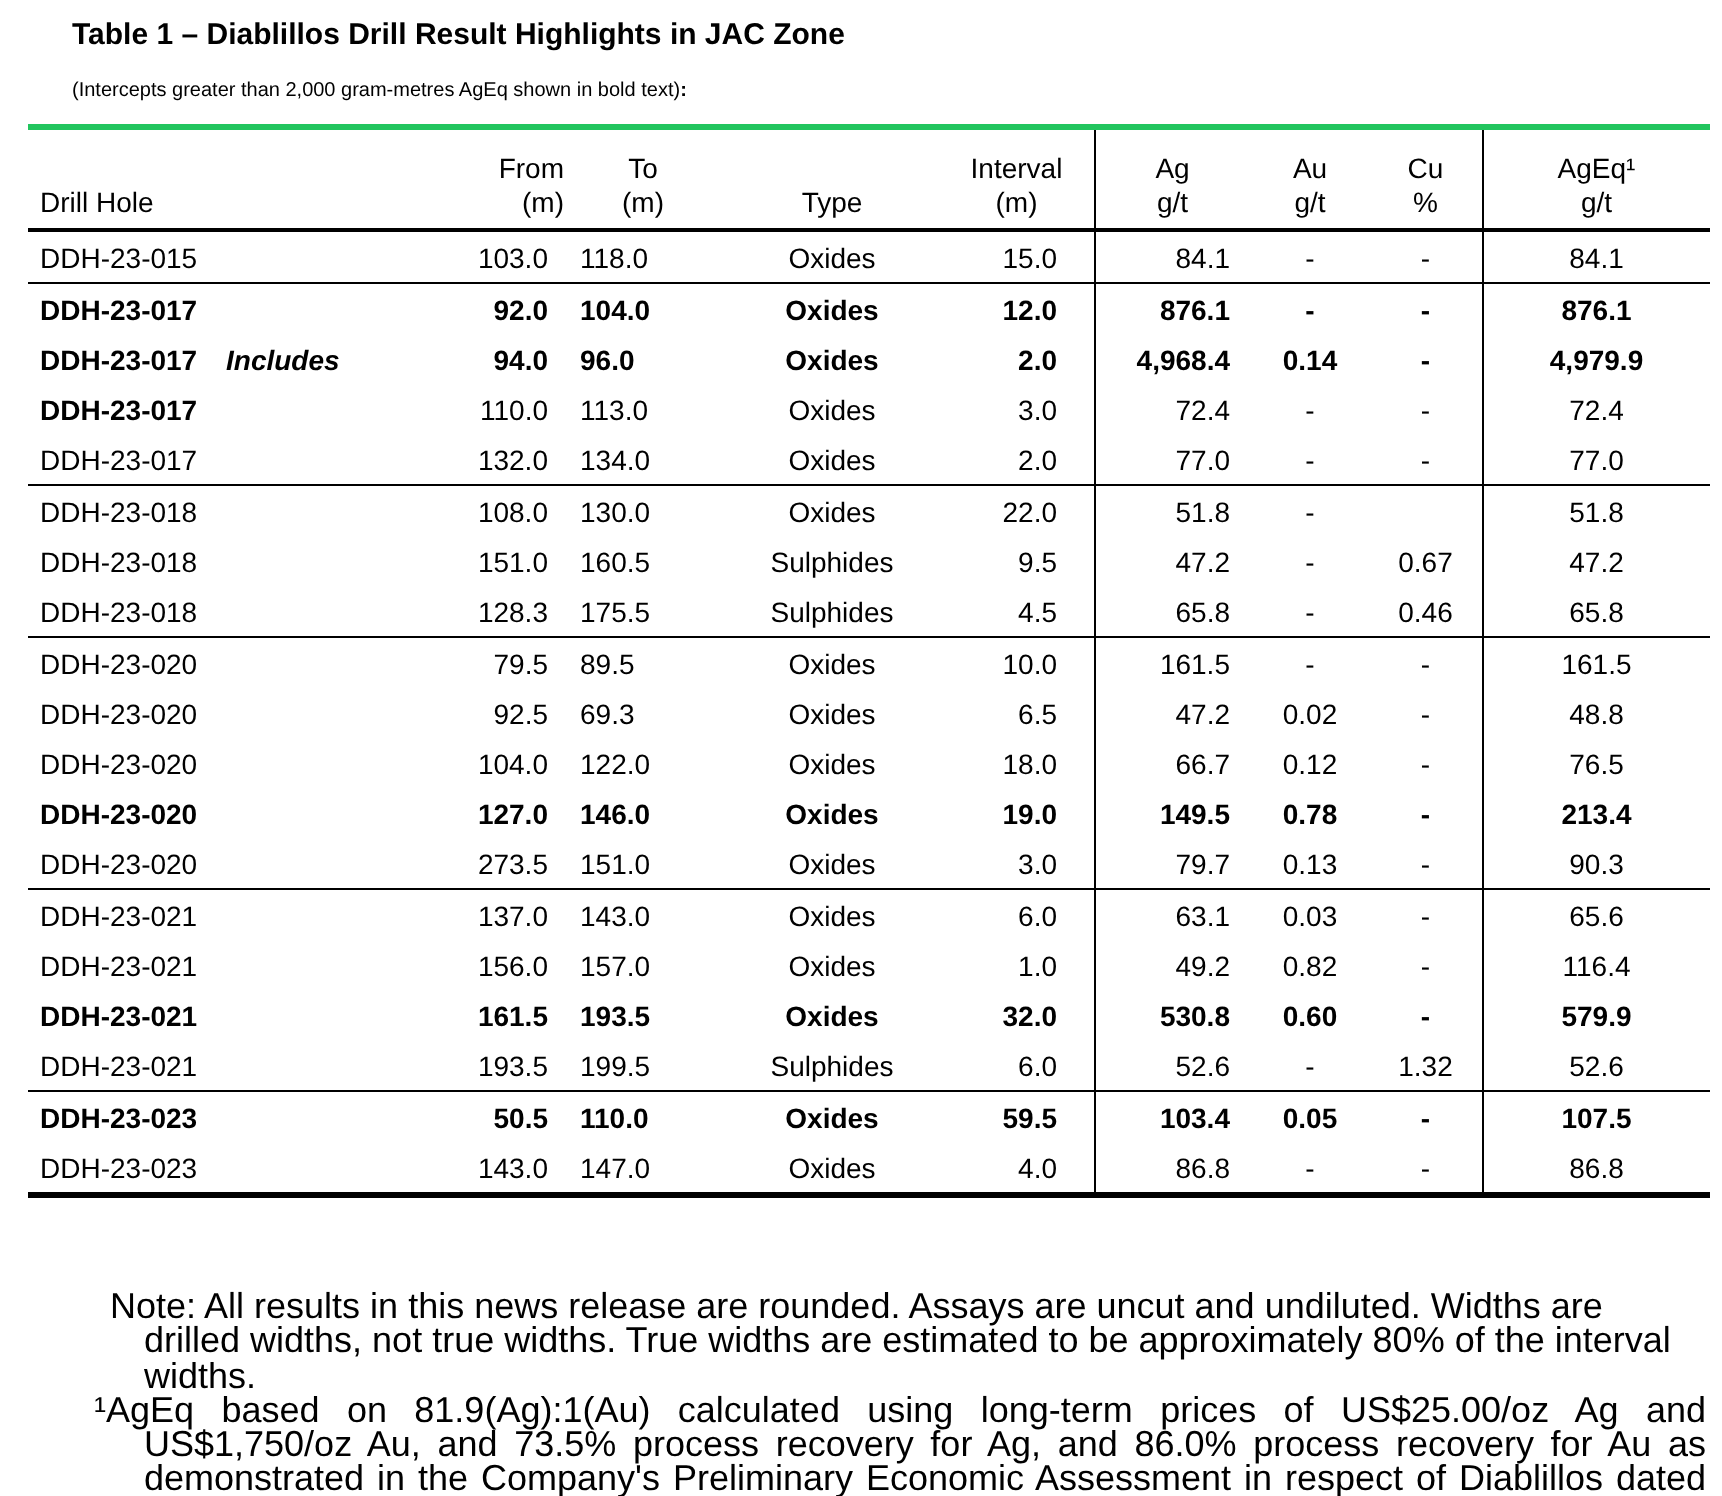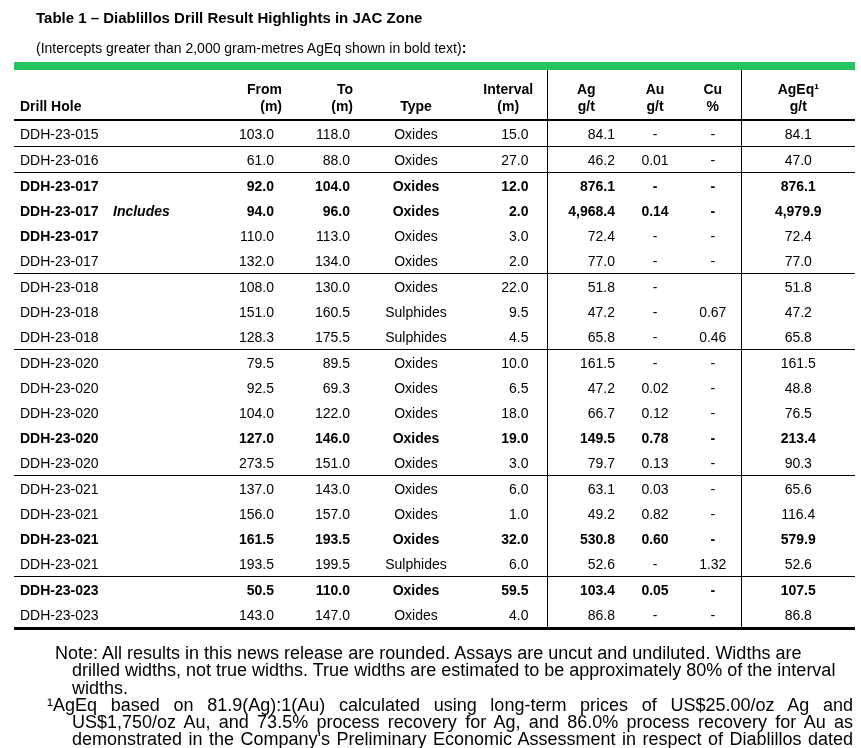--- a/index.html
+++ b/index.html
@@ -9,54 +9,54 @@
     font-family:"Liberation Sans", sans-serif;
   }
   .page{position:relative;width:861px;height:748px;background:#ffffff;overflow:hidden;}
 
   .title{
     position:absolute;left:36px;top:9px;
     font-size:15px;font-weight:bold;white-space:nowrap;
   }
   .subtitle{
     position:absolute;left:36px;top:40px;
-    font-size:14px;white-space:nowrap;
+    font-size:10px;white-space:nowrap;
   }
   .subtitle .colon{font-weight:bold;}
 
   table.drill{
     position:absolute;left:14px;top:62px;width:841px;
     border-collapse:collapse;table-layout:fixed;
     font-size:14px;color:#000000;
   }
   thead th{
-    border-top:8px solid #22c55e;
+    border-top:3px solid #22c55e;
     border-bottom:2.5px solid #000;
-    font-weight:bold;vertical-align:bottom;
+    font-weight:normal;vertical-align:bottom;
     padding:4px 0 4px 0;height:41px;
   }
   thead th .h1{line-height:17px;}
   thead th .h2{line-height:17px;}
   td{height:25px;padding:0;vertical-align:middle;}
 
   
   .v-ag{border-left:1.5px solid #000;}
   .v-ageq{border-left:1.5px solid #000;}
 
   
   tr.group-end td{border-bottom:1.5px solid #000;}
   tr.last td{border-bottom:3px solid #000;}
 
   
   .c-hole{text-align:left;padding-left:6px;}
   th.c-hole{text-align:left;padding-left:6px;}
   .c-q{text-align:left;padding-left:2px;font-style:italic;}
   .c-from{text-align:right;padding-right:16px;}
   th.c-from{text-align:right;padding-right:8px;}
-  .c-to{text-align:right;padding-right:12px;}
+  .c-to{padding-right:12px;}
   th.c-to{padding-right:9px;}
   .c-type{text-align:center;}
   .c-int{text-align:right;padding-right:18px;}
   th.c-int{text-align:center;padding-right:0;}
   .c-ag{text-align:right;padding-right:10px;}
   th.c-ag{text-align:center;padding-right:0;}
   .c-au,.c-cu,.c-ageq{text-align:center;}
 
   tr.bold-row td{font-weight:bold;}
   td.bold-name{font-weight:bold;}
@@ -140,32 +140,20 @@
           <td class="c-q"></td>
           <td class="c-from">103.0</td>
           <td class="c-to">118.0</td>
           <td class="c-type">Oxides</td>
           <td class="c-int">15.0</td>
           <td class="c-ag v-ag">84.1</td>
           <td class="c-au">-</td>
           <td class="c-cu">-</td>
           <td class="c-ageq v-ageq">84.1</td>
         </tr>
-        <tr class="group-end">
-          <td class="c-hole">DDH-23-016</td>
-          <td class="c-q"></td>
-          <td class="c-from">61.0</td>
-          <td class="c-to">88.0</td>
-          <td class="c-type">Oxides</td>
-          <td class="c-int">27.0</td>
-          <td class="c-ag v-ag">46.2</td>
-          <td class="c-au">0.01</td>
-          <td class="c-cu">-</td>
-          <td class="c-ageq v-ageq">47.0</td>
-        </tr>
         <tr class="bold-row">
           <td class="c-hole">DDH-23-017</td>
           <td class="c-q"></td>
           <td class="c-from">92.0</td>
           <td class="c-to">104.0</td>
           <td class="c-type">Oxides</td>
           <td class="c-int">12.0</td>
           <td class="c-ag v-ag">876.1</td>
           <td class="c-au">-</td>
           <td class="c-cu">-</td>

